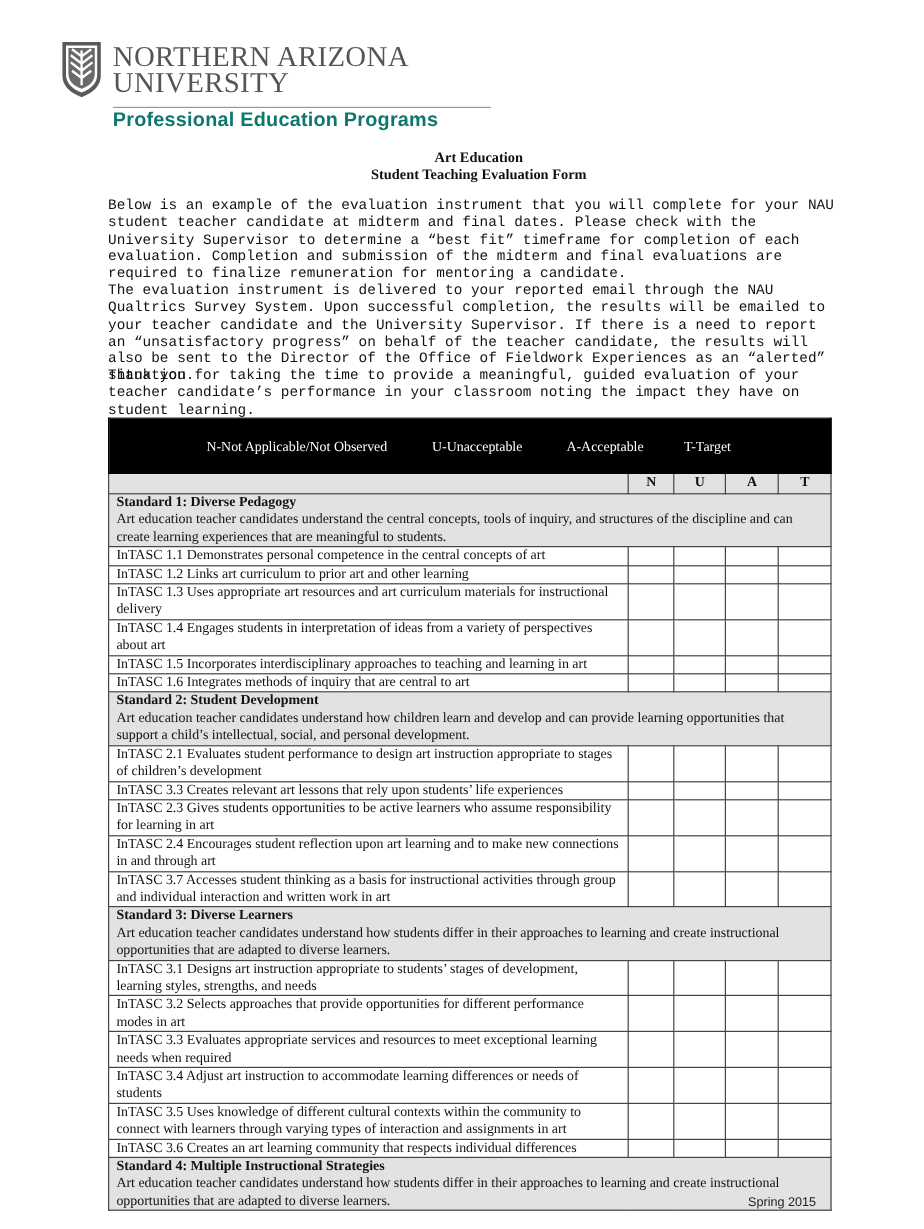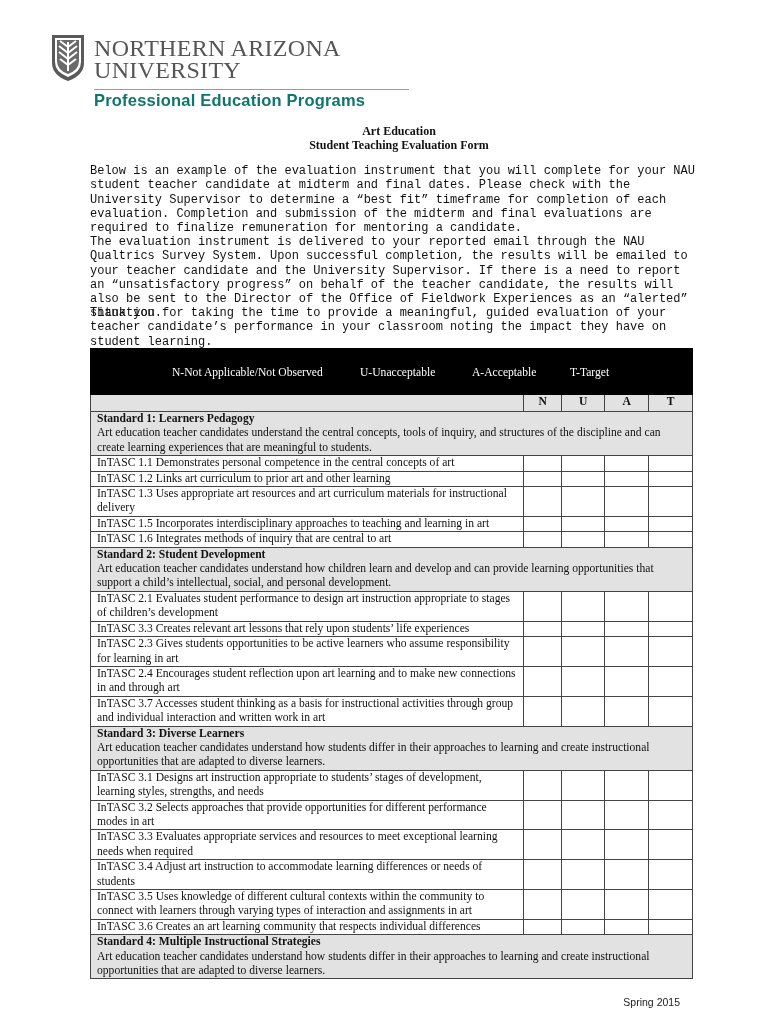--- a/index.html
+++ b/index.html
@@ -71,40 +71,47 @@
     <td style="width:458px;"></td>
     <td class="chk" style="width:27px;">N</td>
     <td class="chk" style="width:32px;">U</td>
     <td class="chk" style="width:34px;">A</td>
     <td class="chk" style="width:33px;">T</td>
   </tr>
   </tbody>
     <tbody id="standards-body">
       <tr class="std">
         <td colspan="5">
-          <div class="std-title">Standard 1: Learners Pedagogy</div>
+          <div class="std-title">Standard 1: Diverse Pedagogy</div>
           <div>Art education teacher candidates understand the central concepts, tools of inquiry, and structures of the discipline and can create learning experiences that are meaningful to students.</div>
         </td>
       </tr>
       <tr>
         <td class="text-cell">InTASC 1.1 Demonstrates personal competence in the central concepts of art</td>
         <td class="chk"></td>
         <td class="chk"></td>
         <td class="chk"></td>
         <td class="chk"></td>
       </tr>
       <tr>
         <td class="text-cell">InTASC 1.2 Links art curriculum to prior art and other  learning</td>
         <td class="chk"></td>
         <td class="chk"></td>
         <td class="chk"></td>
         <td class="chk"></td>
       </tr>
       <tr>
         <td class="text-cell">InTASC 1.3 Uses appropriate art resources and art curriculum materials for instructional delivery</td>
+        <td class="chk"></td>
+        <td class="chk"></td>
+        <td class="chk"></td>
+        <td class="chk"></td>
+      </tr>
+      <tr>
+        <td class="text-cell">InTASC 1.4 Engages students in interpretation of ideas from a variety of perspectives about art</td>
         <td class="chk"></td>
         <td class="chk"></td>
         <td class="chk"></td>
         <td class="chk"></td>
       </tr>
       <tr>
         <td class="text-cell">InTASC 1.5  Incorporates interdisciplinary approaches to teaching and learning in art</td>
         <td class="chk"></td>
         <td class="chk"></td>
         <td class="chk"></td>

